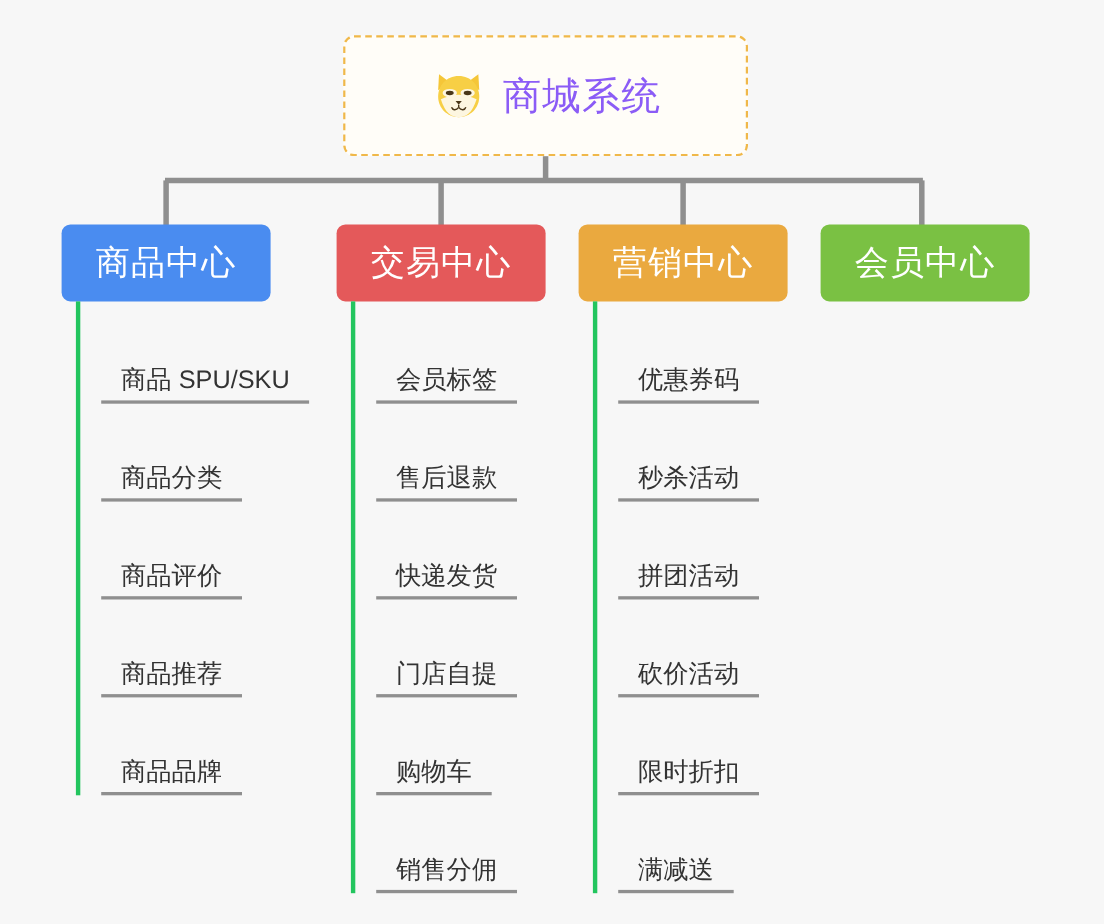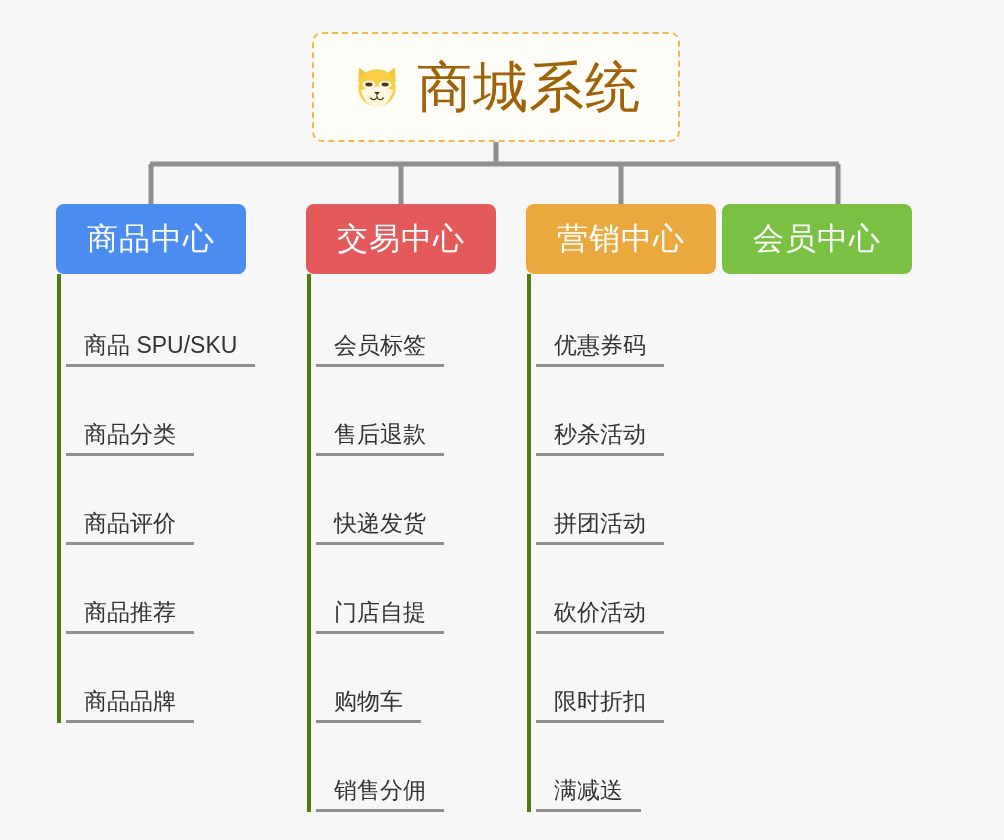--- a/index.html
+++ b/index.html
@@ -35,23 +35,23 @@
     align-items: center;
     justify-content: center;
     gap: 14px;
   }
   .root-icon {
     width: 52px;
     height: 52px;
     flex: 0 0 auto;
   }
   .root-title {
-    font-size: 55px;
+    font-size: 35px;
     line-height: 1;
-    color: #a16207;
+    color: #8b5cf6;
     letter-spacing: 1px;
     white-space: nowrap;
   }
 
   
   .connector-layer {
     position: absolute;
     left: 0;
     top: 0;
     width: 1004px;
@@ -61,40 +61,40 @@
 
   
   .branch {
     position: absolute;
     top: 204px;
     width: 190px;
   }
   .branch-1 { left: 56px; }
   .branch-2 { left: 306px; }
   .branch-3 { left: 526px; }
-  .branch-4 { left: 722px; }
+  .branch-4 { left: 746px; }
 
   .branch-header {
     height: 70px;
     border-radius: 8px;
     display: flex;
     align-items: center;
     justify-content: center;
     color: #ffffff;
     font-size: 31px;
     letter-spacing: 1px;
     box-sizing: border-box;
   }
 
   .leaf-list {
     position: relative;
     margin-top: 0;
-    padding-left: 5px;
-    border-left: 4px solid #4d7c0f;
-    margin-left: 1px;
+    padding-left: 19px;
+    border-left: 4px solid #22c55e;
+    margin-left: 13px;
     padding-top: 4px;
   }
 
   .leaf-item {
     height: 89px;
     display: flex;
     align-items: flex-end;
     box-sizing: border-box;
   }
   .leaf-label {

